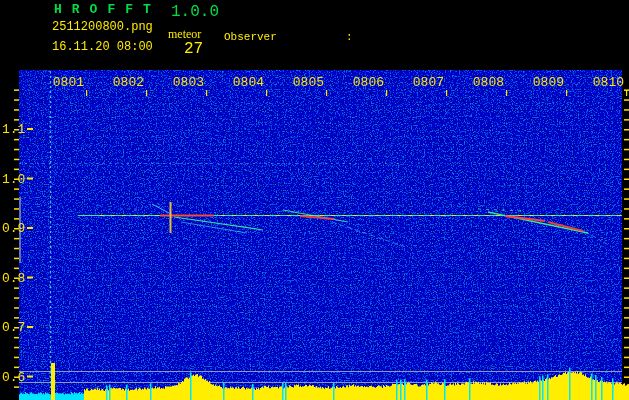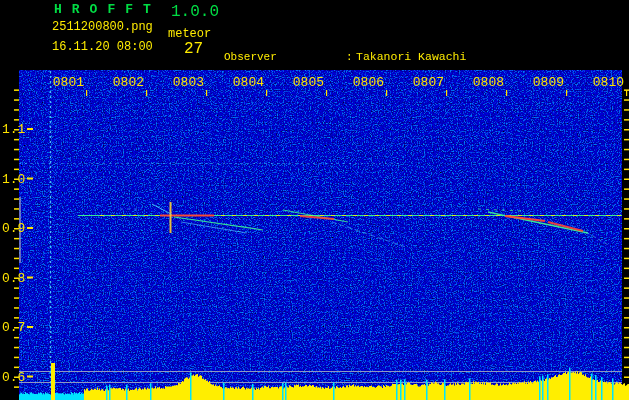--- a/index.html
+++ b/index.html
@@ -3,25 +3,25 @@
 <meta charset="utf-8">
 <style>
   html,body{margin:0;padding:0;background:#000;}
   .screen{position:relative;width:629px;height:400px;background:#000;overflow:hidden;
           font-family:"Liberation Mono",monospace;}
   .abs{position:absolute;white-space:pre;padding-left:44px;}
   .app-title{left:10px;top:2px;font-size:13px;letter-spacing:10px;color:#00dd44;font-weight:bold;}
   .version{left:127px;top:3px;font-size:16px;color:#00dd44;}
   .yellow{color:#ffec00;}
   .filename{left:8px;top:20px;font-size:12px;}
-  .mode{left:124px;top:27px;font-size:12px;}
+  .mode{left:124px;top:27px;font-size:12px;font-family:Liberation Serif, serif;}
   .datetime{left:8px;top:40px;font-size:12px;}
   .count{left:140px;top:40px;font-size:16px;}
   .info-rows{left:180px;top:2px;font-size:11px;line-height:14px;}
-  .info-row{display:flex;margin-top:20px;}
+  .info-row{display:flex;}
   .info-label{display:inline-block;width:122px;}
   .info-colon{display:inline-block;width:10px;}
   .info-value{display:inline-block;font-size:11.5px;}
   .khz{left:1px;top:70px;font-size:12px;}
   svg{position:absolute;left:0;top:0;}
   svg text{font-family:"Liberation Mono",monospace;}
 </style>
 </head>
 <body>
 
@@ -32,21 +32,20 @@
     <span class="abs version">1.0.0</span>
     <span class="abs filename yellow">2511200800.png</span>
     <span class="abs mode yellow">meteor</span>
     <span class="abs datetime yellow">16.11.20 08:00</span>
     <span class="abs count yellow">27</span>
 
     <div class="abs info-rows yellow">
       <div class="info-row">
         <span class="info-label">Observer</span>
         <span class="info-colon">:</span>
-        <span class="info-value">Takanori Kawachi</span>
       </div>
       <div class="info-row">
         <span class="info-label">Receiving Location</span>
         <span class="info-colon">:</span>
         <span class="info-value">Ogaki, Gifu, JAPAN (136.60E, 35.35N)</span>
       </div>
       <div class="info-row">
         <span class="info-label">Receiver</span>
         <span class="info-colon">:</span>
         <span class="info-value">R820T2(RTL-SDR) SDR-Sharp 53.1000MHz</span>

